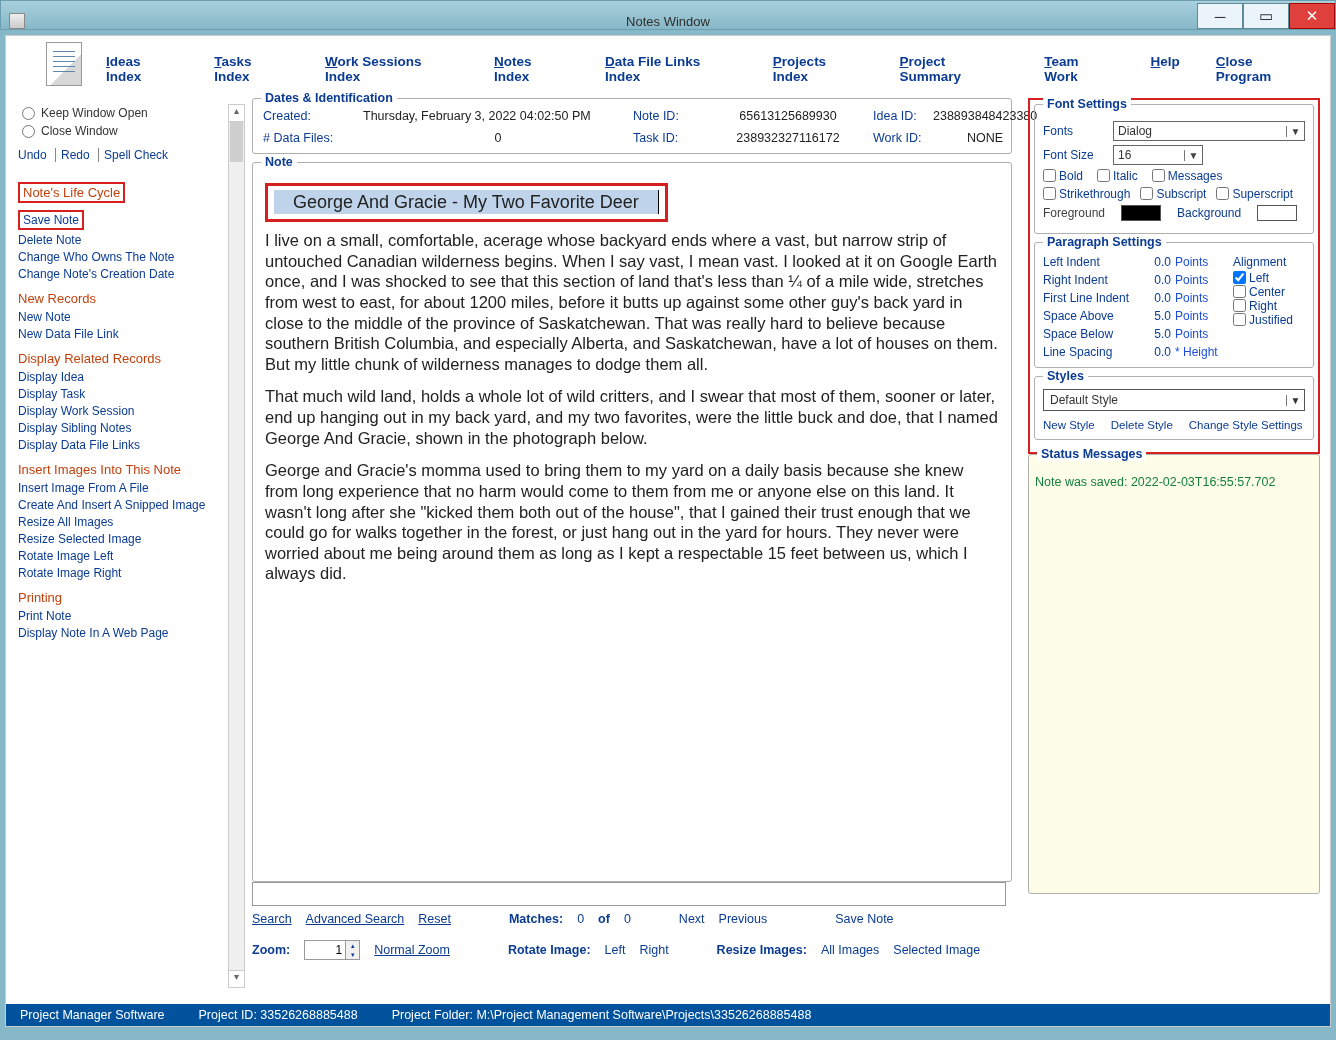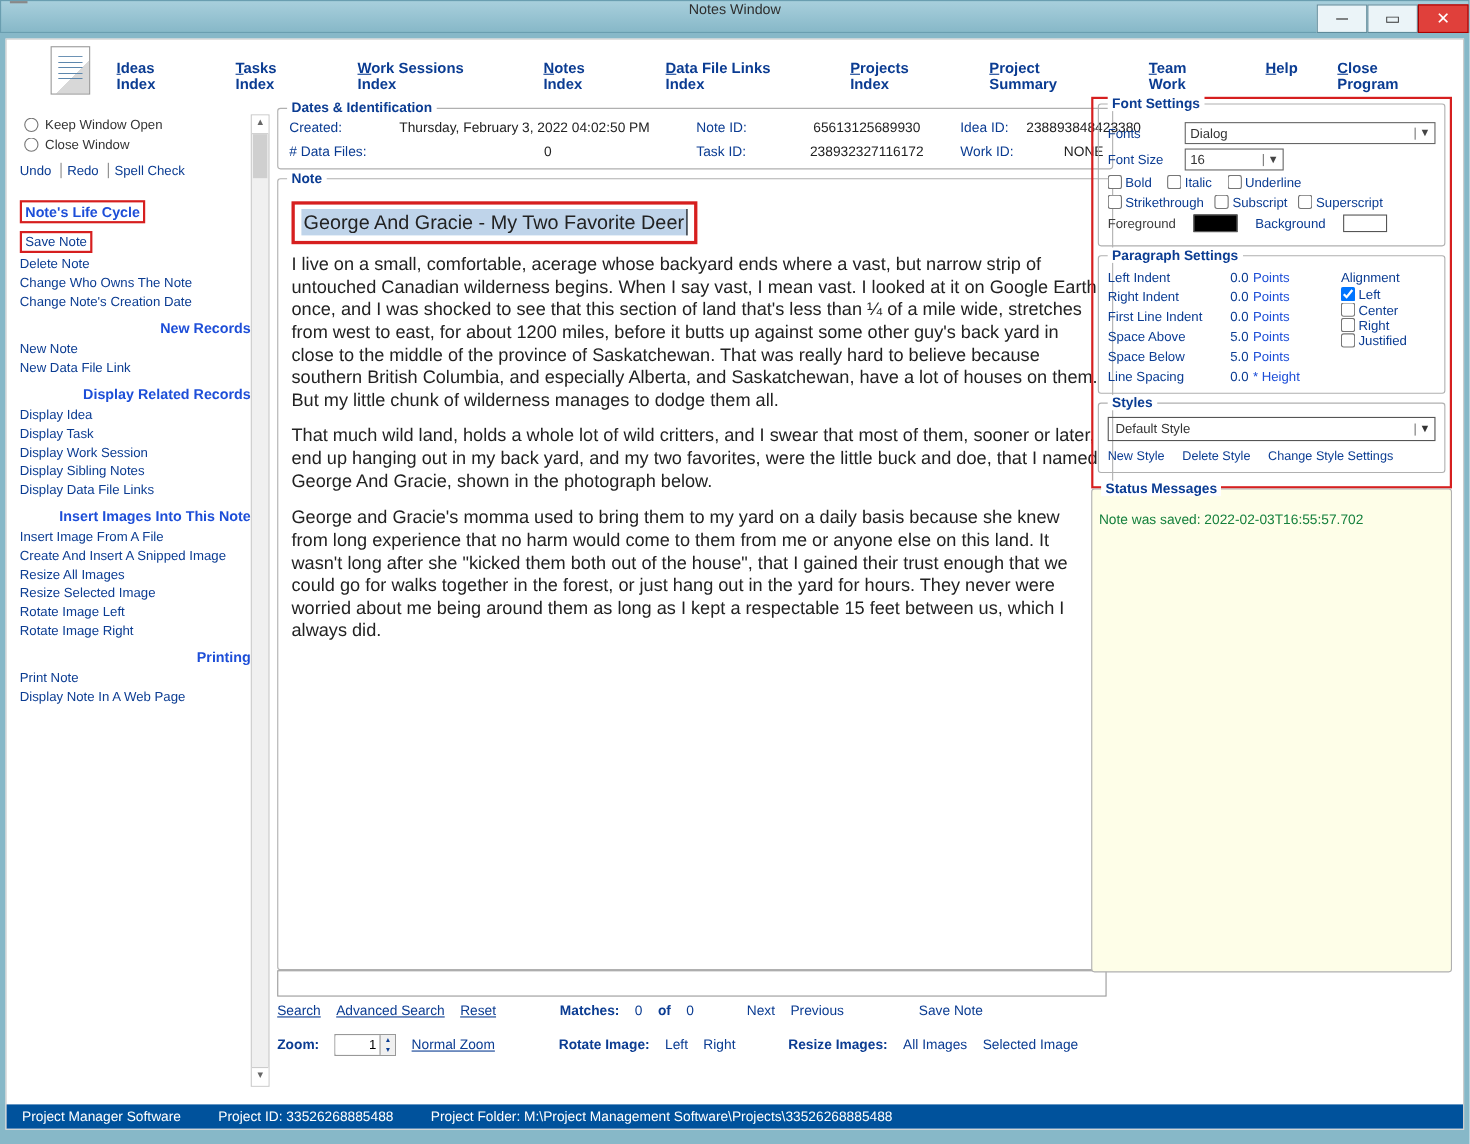--- a/index.html
+++ b/index.html
@@ -12,24 +12,23 @@
     width: 1336px;
     height: 1040px;
     overflow: hidden;
     color: #333;
   }
   .titlebar {
     height: 30px;
     background: linear-gradient(#A8CFDC, #87B8C8);
     border: 1px solid #6A9EB0;
     display: flex;
-    align-items: flex-start;
+    align-items: flex-end;
     position: relative;
     font-size: 13px;
-    flex-direction: column;
   }
   .titlebar .app-icon {
     width: 16px; height: 16px; margin-left: 8px;
     background: linear-gradient(#eee,#ccc);
     border: 1px solid #888;
   }
   .titlebar .title {
     position: absolute;
     left: 50%;
     transform: translateX(-50%);
@@ -105,25 +104,24 @@
   .sidebar .radio input { margin:0; }
   .sidebar .inline-links { margin:10px 0 10px 0; }
   .sidebar .inline-links a {
     color:#0B3C92;
     cursor:pointer;
     border-left:1px solid #888;
     padding: 0 5px;
   }
   .sidebar .inline-links a:first-child{ border-left:none; padding-left:0;}
   .sidebar .section-head {
-    color:#1d4ed8;
-    font-weight:700;
+    color:#c2410c;
+    font-weight:400;
     font-size:13px;
     margin: 10px 0 4px 0;
-    text-align: right;
   }
   .sidebar .redbox {
     border:2px solid #D61F1F;
     padding:1px 3px;
     display:inline-block;
   }
   .sidebar a.link {
     display:block;
     color:#0B3C92;
     margin: 3px 0;
@@ -194,21 +192,21 @@
   .note-title-wrap {
     border:3px solid #D61F1F;
     padding: 6px 6px;
     display:inline-block;
     margin-bottom: 8px;
   }
   .note-title {
     font-size:18px;
     color:#222;
     background:#BFD4EA;
-    padding: 2px 2px;
+    padding: 2px 19px;
     border-right: 1px solid #000;
   }
   .note-body p {
     font-size:16.5px;
     line-height:1.25;
     color:#222;
     margin: 0 0 12px 0;
   }
 
   .search-strip, .zoom-strip {
@@ -229,22 +227,22 @@
   .search-strip .u, .zoom-strip .u { text-decoration:underline; color:#0B3C92; cursor:pointer;}
   .numspin { display:inline-flex; align-items:center; border:1px solid #999; height:20px;}
   .numspin input { width:40px; border:none; text-align:right; padding-right:3px; font-size:12px;}
   .numspin .spinbtns { display:flex; flex-direction:column;}
   .numspin .spinbtns div{ width:14px; height:9px; font-size:7px; text-align:center; border-left:1px solid #999; background:#f0f0f0; line-height:9px;}
 
   
   .right-panel {
     position:absolute;
     right: 10px;
-    top: 52px;
-    width: 328px;
+    top: 62px;
+    width: 292px;
   }
   .redframe { border:2px solid #D61F1F; padding: 4px 4px; }
   .right-group {
     border: 1px solid #b0b0b0;
     border-radius:3px;
     position:relative;
     padding: 12px 8px 8px 8px;
     margin-bottom: 8px;
   }
   .row {display:flex; align-items:center; gap:6px; margin:4px 0; font-size:12px;}
@@ -484,21 +482,21 @@
         <label class="cklabel">
               <input type="checkbox" style="">
               <span>Bold</span>
             </label>
         <label class="cklabel">
               <input type="checkbox" style="">
               <span>Italic</span>
             </label>
         <label class="cklabel">
               <input type="checkbox" style="">
-              <span>Underline</span>
+              <span>Messages</span>
             </label>
       </div>
       <div class="row" style="gap:10px; flex-wrap:wrap;">
         <label class="cklabel">
               <input type="checkbox" style="">
               <span>Strikethrough</span>
             </label>
         <label class="cklabel">
               <input type="checkbox" style="">
               <span>Subscript</span>

